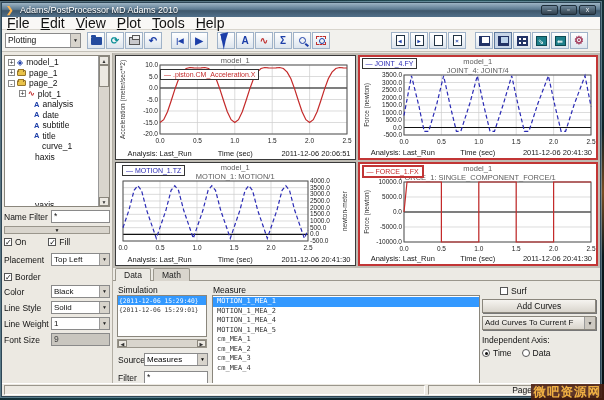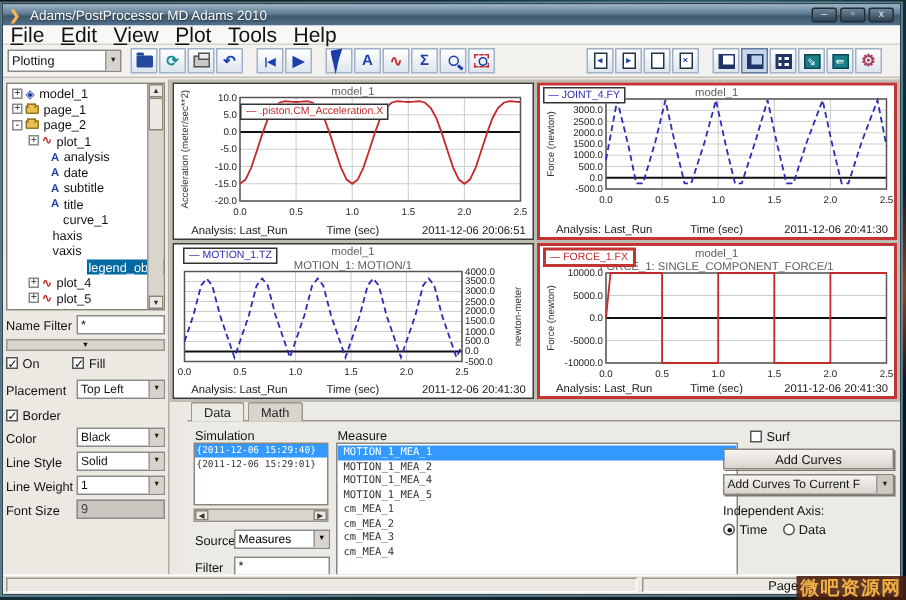--- a/index.html
+++ b/index.html
@@ -95,21 +95,21 @@
   .plot-cell.vsel{border:2px solid #c23535;}
   .p-title{ text-align:center;font-size:7.5px;color:#5c5c5c;line-height:9px;white-space:nowrap;}
   .p-sub{text-align:center;font-size:7.5px;color:#5c5c5c;line-height:9px;white-space:nowrap;}
   .legend{position:absolute;background:#fff;border:1px solid #333;font-size:7px;padding:0 3px;line-height:9px;white-space:nowrap;z-index:3;}
   .legend.lsel{border:2px solid #c23535;}
   .p-footer{position:absolute;left:4px;right:4px;bottom:1px;display:flex;font-size:7.5px;color:#1a1a1a;}
   .p-footer .fa{flex:1.1;text-align:center;}
   .p-footer .fx{flex:1;text-align:center;}
   .p-footer .fd{flex:1.1;text-align:right;}
   
-  .databox{flex:1;position:relative;background:#eceae4;font-size:8.5px;margin-left:12px;}
+  .databox{flex:1;position:relative;background:#eceae4;font-size:8.5px;}
   .tabs{position:absolute;left:2px;top:0;display:flex;height:13px;z-index:2;}
   .tab{padding:1px 8px 0 8px;border:1px solid #9a968c;border-bottom:none;background:#d9d5cd;font-size:8.5px;color:#222;margin-right:2px;border-radius:2px 2px 0 0;}
   .tab.active{background:#eceae4;position:relative;top:0;}
   .panelbody{position:absolute;left:0;right:0;top:12px;bottom:0;border-top:1px solid #9a968c;}
   .sim-label{position:absolute;left:5px;top:4px;}
   .sim-list{position:absolute;left:4px;top:14px;width:90px;height:42px;background:#fff;border:1px solid #8a867c;overflow:hidden;}
   .sim-item{font-family:"DejaVu Sans Mono",monospace;font-size:6.3px;line-height:9px;color:#333;white-space:nowrap;padding:0 1px;}
   .sim-item.sel{background:#3399ff;color:#fff;}
   .hscroll{position:absolute;left:4px;top:58px;width:90px;height:9px;background:#d9d5cd;border:1px solid #9a968c;}
   .hscroll .sb{position:absolute;top:0;width:9px;height:100%;background:#ece9e2;border:1px solid #8a867c;font-size:5px;line-height:7px;text-align:center;color:#333;}
@@ -296,21 +296,21 @@
             <span class="tree-label">title</span>
           </div>
           <div class="tree-row" style="padding-left: 31px;">
             <span class="t-sp"></span>
             <span class="tree-label">curve_1</span>
           </div>
           <div class="tree-row" style="padding-left: 24px;">
             <span class="t-sp"></span>
             <span class="tree-label">haxis</span>
           </div>
-          <div class="tree-row" style="padding-left: 24px;">
+          <div class="tree-row" style="padding-left: 24px; margin-top: 38px;">
             <span class="t-sp"></span>
             <span class="tree-label">vaxis</span>
           </div>
           <div class="tree-row" style="padding-left: 24px;">
             <span class="t-sp"></span>
             <span class="tree-label sel">legend_object</span>
           </div>
           <div class="tree-row" style="padding-left: 13px;">
             <span class="exp">+</span>
             <span class="ti ti-plot">∿</span>
@@ -425,20 +425,21 @@
             </svg>
             <div class="legend" style="top: 13px; left: 44px; color: rgb(196, 42, 42);">— .piston.CM_Acceleration.X</div>
             <div class="p-footer">
               <span class="fa">Analysis: Last_Run</span>
               <span class="fx">Time (sec)</span>
               <span class="fd">2011-12-06 20:06:51</span>
             </div>
           </div>
           <div class="plot-cell vsel">
             <div class="p-title">model_1</div>
+            <div class="p-sub">JOINT_4: JOINT/4</div>
             <svg width="240" height="72" style="overflow:visible">
               <line x1="44" y1="0" x2="44" y2="60" stroke="#cdcdcd" stroke-width="0.7"></line>
               <line x1="81.4" y1="0" x2="81.4" y2="60" stroke="#cdcdcd" stroke-width="0.7"></line>
               <line x1="118.8" y1="0" x2="118.8" y2="60" stroke="#cdcdcd" stroke-width="0.7"></line>
               <line x1="156.2" y1="0" x2="156.2" y2="60" stroke="#cdcdcd" stroke-width="0.7"></line>
               <line x1="193.6" y1="0" x2="193.6" y2="60" stroke="#cdcdcd" stroke-width="0.7"></line>
               <line x1="231" y1="0" x2="231" y2="60" stroke="#cdcdcd" stroke-width="0.7"></line>
               <line x1="44" y1="0" x2="231" y2="0" stroke="#cdcdcd" stroke-width="0.7"></line>
               <line x1="44" y1="7.5" x2="231" y2="7.5" stroke="#cdcdcd" stroke-width="0.7"></line>
               <line x1="44" y1="15" x2="231" y2="15" stroke="#cdcdcd" stroke-width="0.7"></line>

